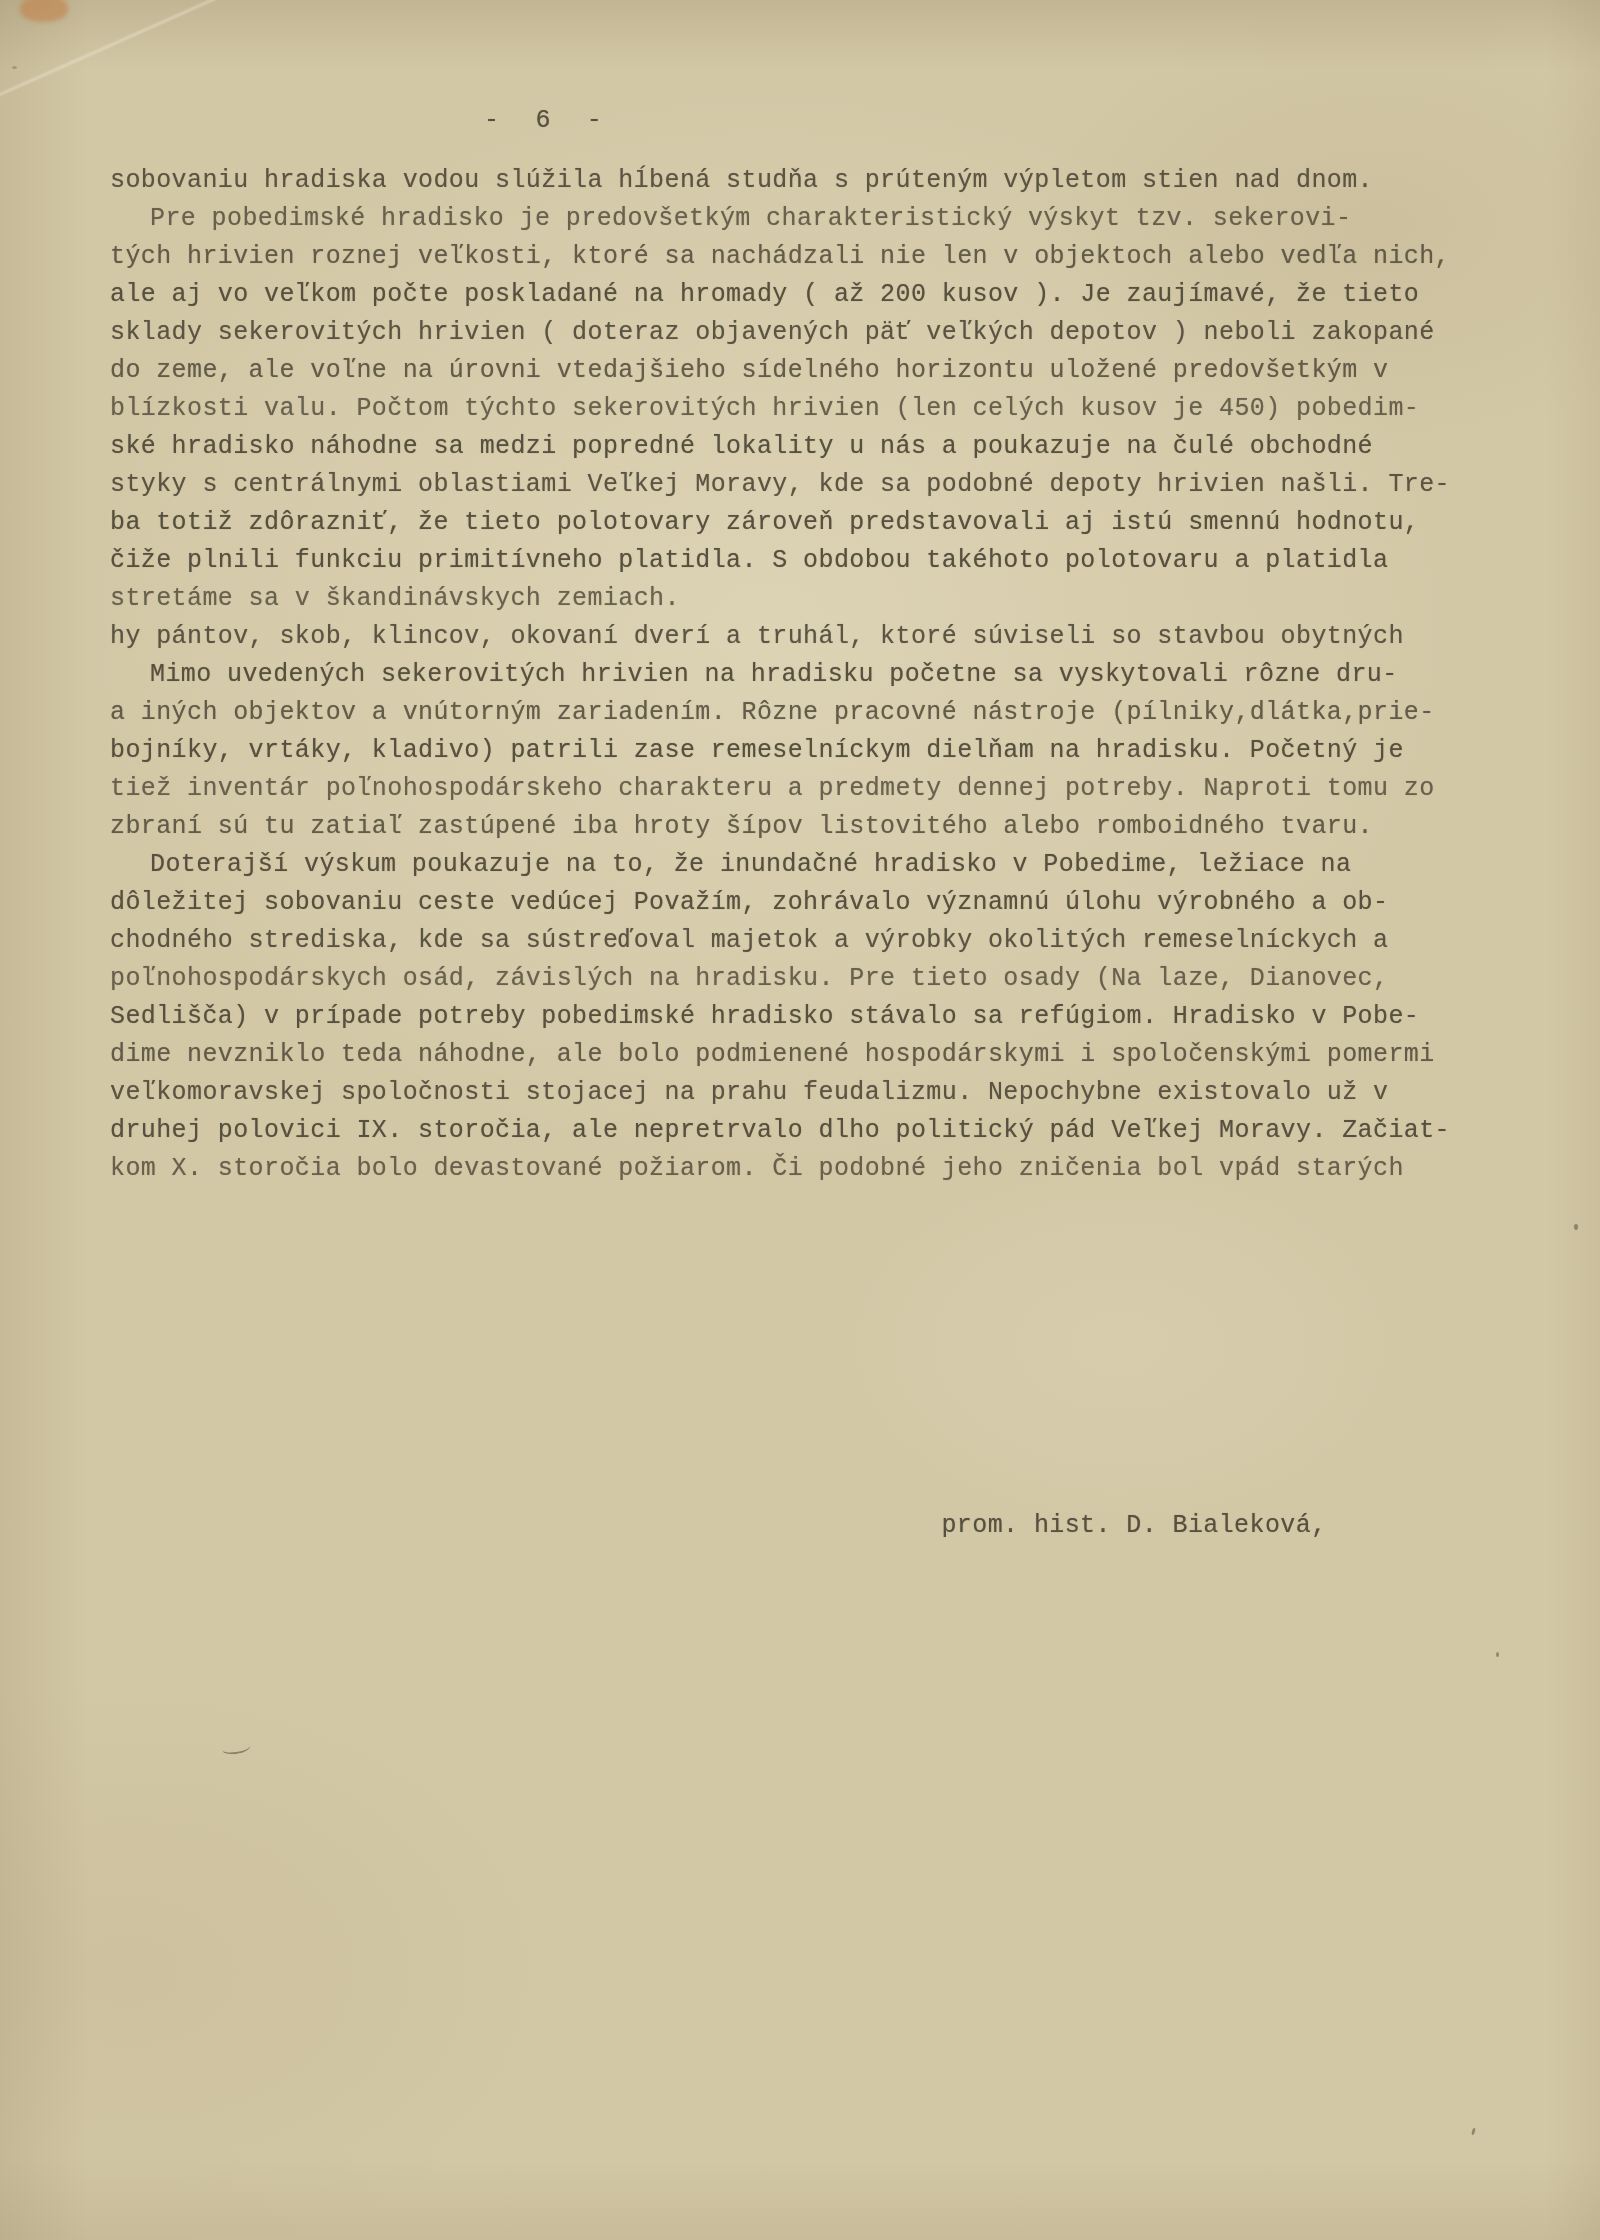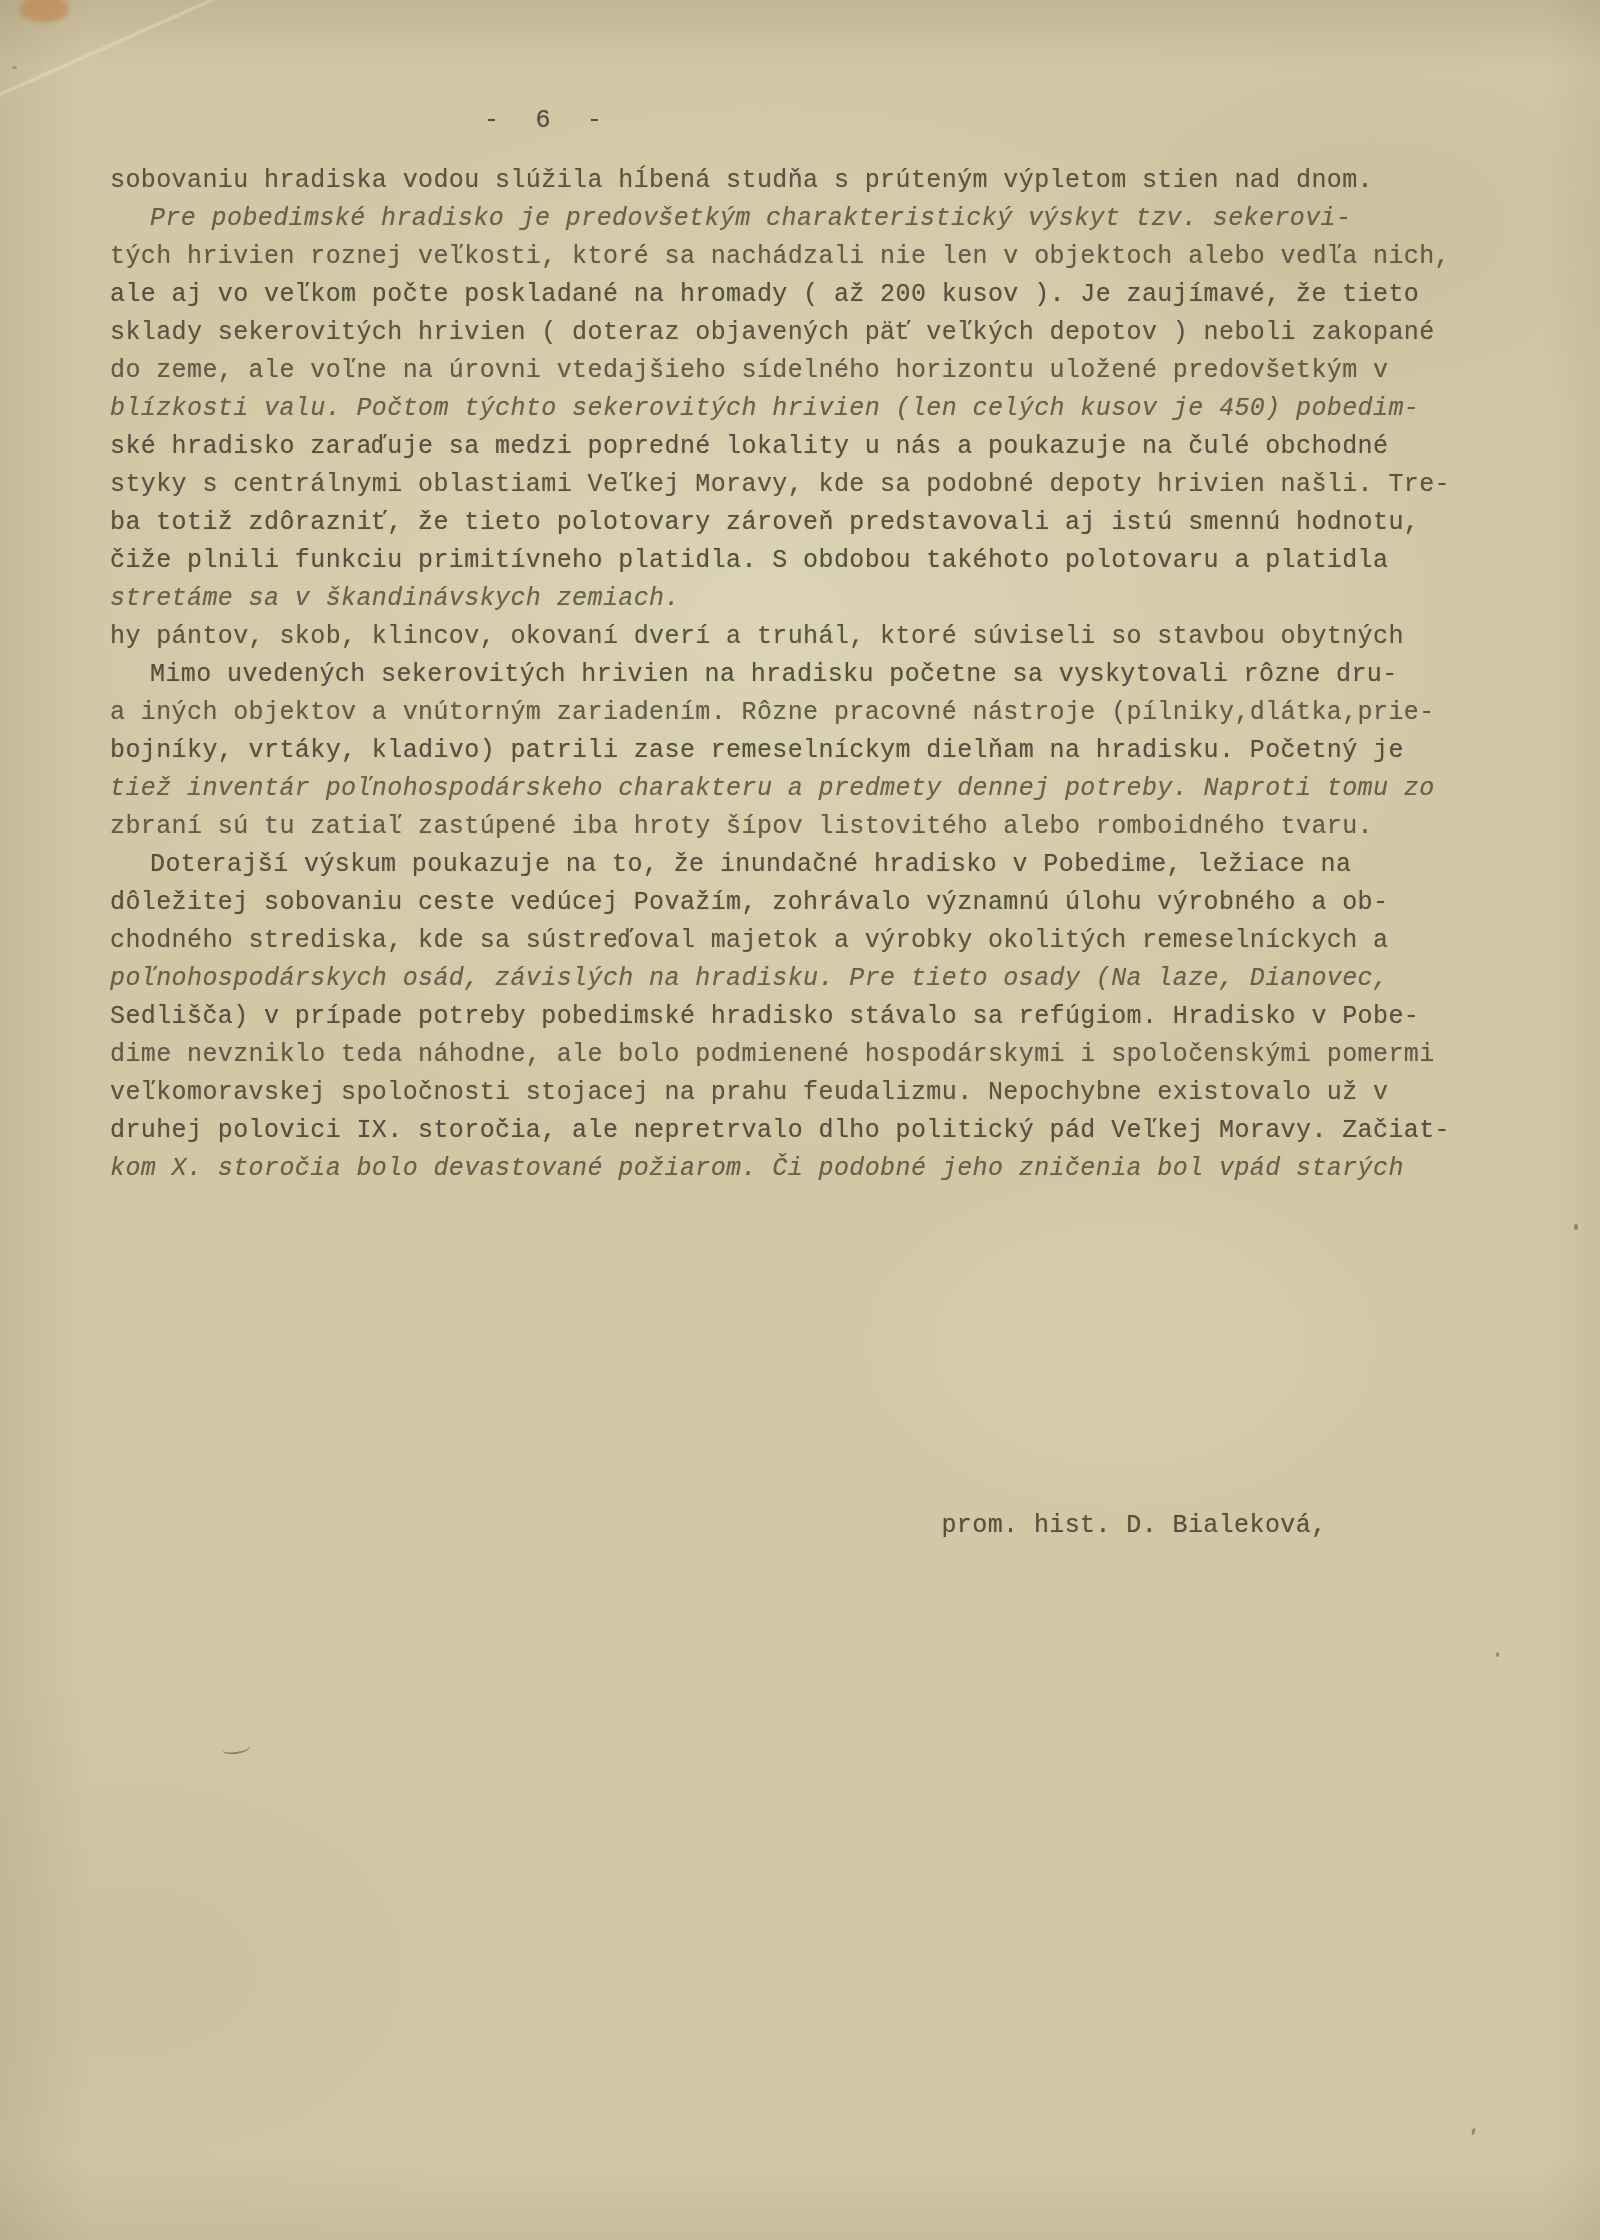--- a/index.html
+++ b/index.html
@@ -46,21 +46,21 @@
   }
   .line {
     height: 38px;
     line-height: 38px;
     white-space: pre;
   }
   .line.indent { padding-left: 40px; }
   
   .line:nth-child(3n)   { opacity: 0.90; }
   .line:nth-child(4n+1) { opacity: 0.96; }
-  .line:nth-child(5n+2) { opacity: 0.86; font-style: italic; }
+  .line:nth-child(5n+2) { opacity: 0.86; }
   .signature {
     position: absolute;
     left: 872px;
     top: 1506px;
     width: 490px;
     text-align: center;
     font-size: 25px;
     letter-spacing: 0.4px;
     text-shadow: 0 0 1px rgba(87,80,63,0.5);
   }
@@ -126,21 +126,21 @@
   </div>
 
   <div class="doc-body">
     <div class="line">sobovaniu hradiska vodou slúžila hĺbená studňa s prúteným výpletom stien nad dnom.</div>
     <div class="line indent">Pre pobedimské hradisko je predovšetkým charakteristický výskyt tzv. sekerovi-</div>
     <div class="line">tých hrivien roznej veľkosti, ktoré sa nachádzali nie len v objektoch alebo vedľa nich,</div>
     <div class="line">ale aj vo veľkom počte poskladané na hromady ( až 200 kusov ). Je zaujímavé, že tieto</div>
     <div class="line">sklady sekerovitých hrivien ( doteraz objavených päť veľkých depotov ) neboli zakopané</div>
     <div class="line">do zeme, ale voľne na úrovni vtedajšieho sídelného horizontu uložené predovšetkým v</div>
     <div class="line">blízkosti valu. Počtom týchto sekerovitých hrivien (len celých kusov je 450) pobedim-</div>
-    <div class="line">ské hradisko zaraďuje sa medzi popredné lokality u nás a poukazuje na čulé obchodné</div>
+    <div class="line">ské hradisko náhodne sa medzi popredné lokality u nás a poukazuje na čulé obchodné</div>
     <div class="line">styky s centrálnymi oblastiami Veľkej Moravy, kde sa podobné depoty hrivien našli. Tre-</div>
     <div class="line">ba totiž zdôrazniť, že tieto polotovary zároveň predstavovali aj istú smennú hodnotu,</div>
     <div class="line">čiže plnili funkciu primitívneho platidla. S obdobou takéhoto polotovaru a platidla</div>
     <div class="line">stretáme sa v škandinávskych zemiach.</div>
     <div class="line">hy pántov, skob, klincov, okovaní dverí a truhál, ktoré súviseli so stavbou obytných</div>
     <div class="line indent">Mimo uvedených sekerovitých hrivien na hradisku početne sa vyskytovali rôzne dru-</div>
     <div class="line">a iných objektov a vnútorným zariadením. Rôzne pracovné nástroje (pílniky,dlátka,prie-</div>
     <div class="line">bojníky, vrtáky, kladivo) patrili zase remeselníckym dielňam na hradisku. Početný je</div>
     <div class="line">tiež inventár poľnohospodárskeho charakteru a predmety dennej potreby. Naproti tomu zo</div>
     <div class="line">zbraní sú tu zatiaľ zastúpené iba hroty šípov listovitého alebo romboidného tvaru.</div>

